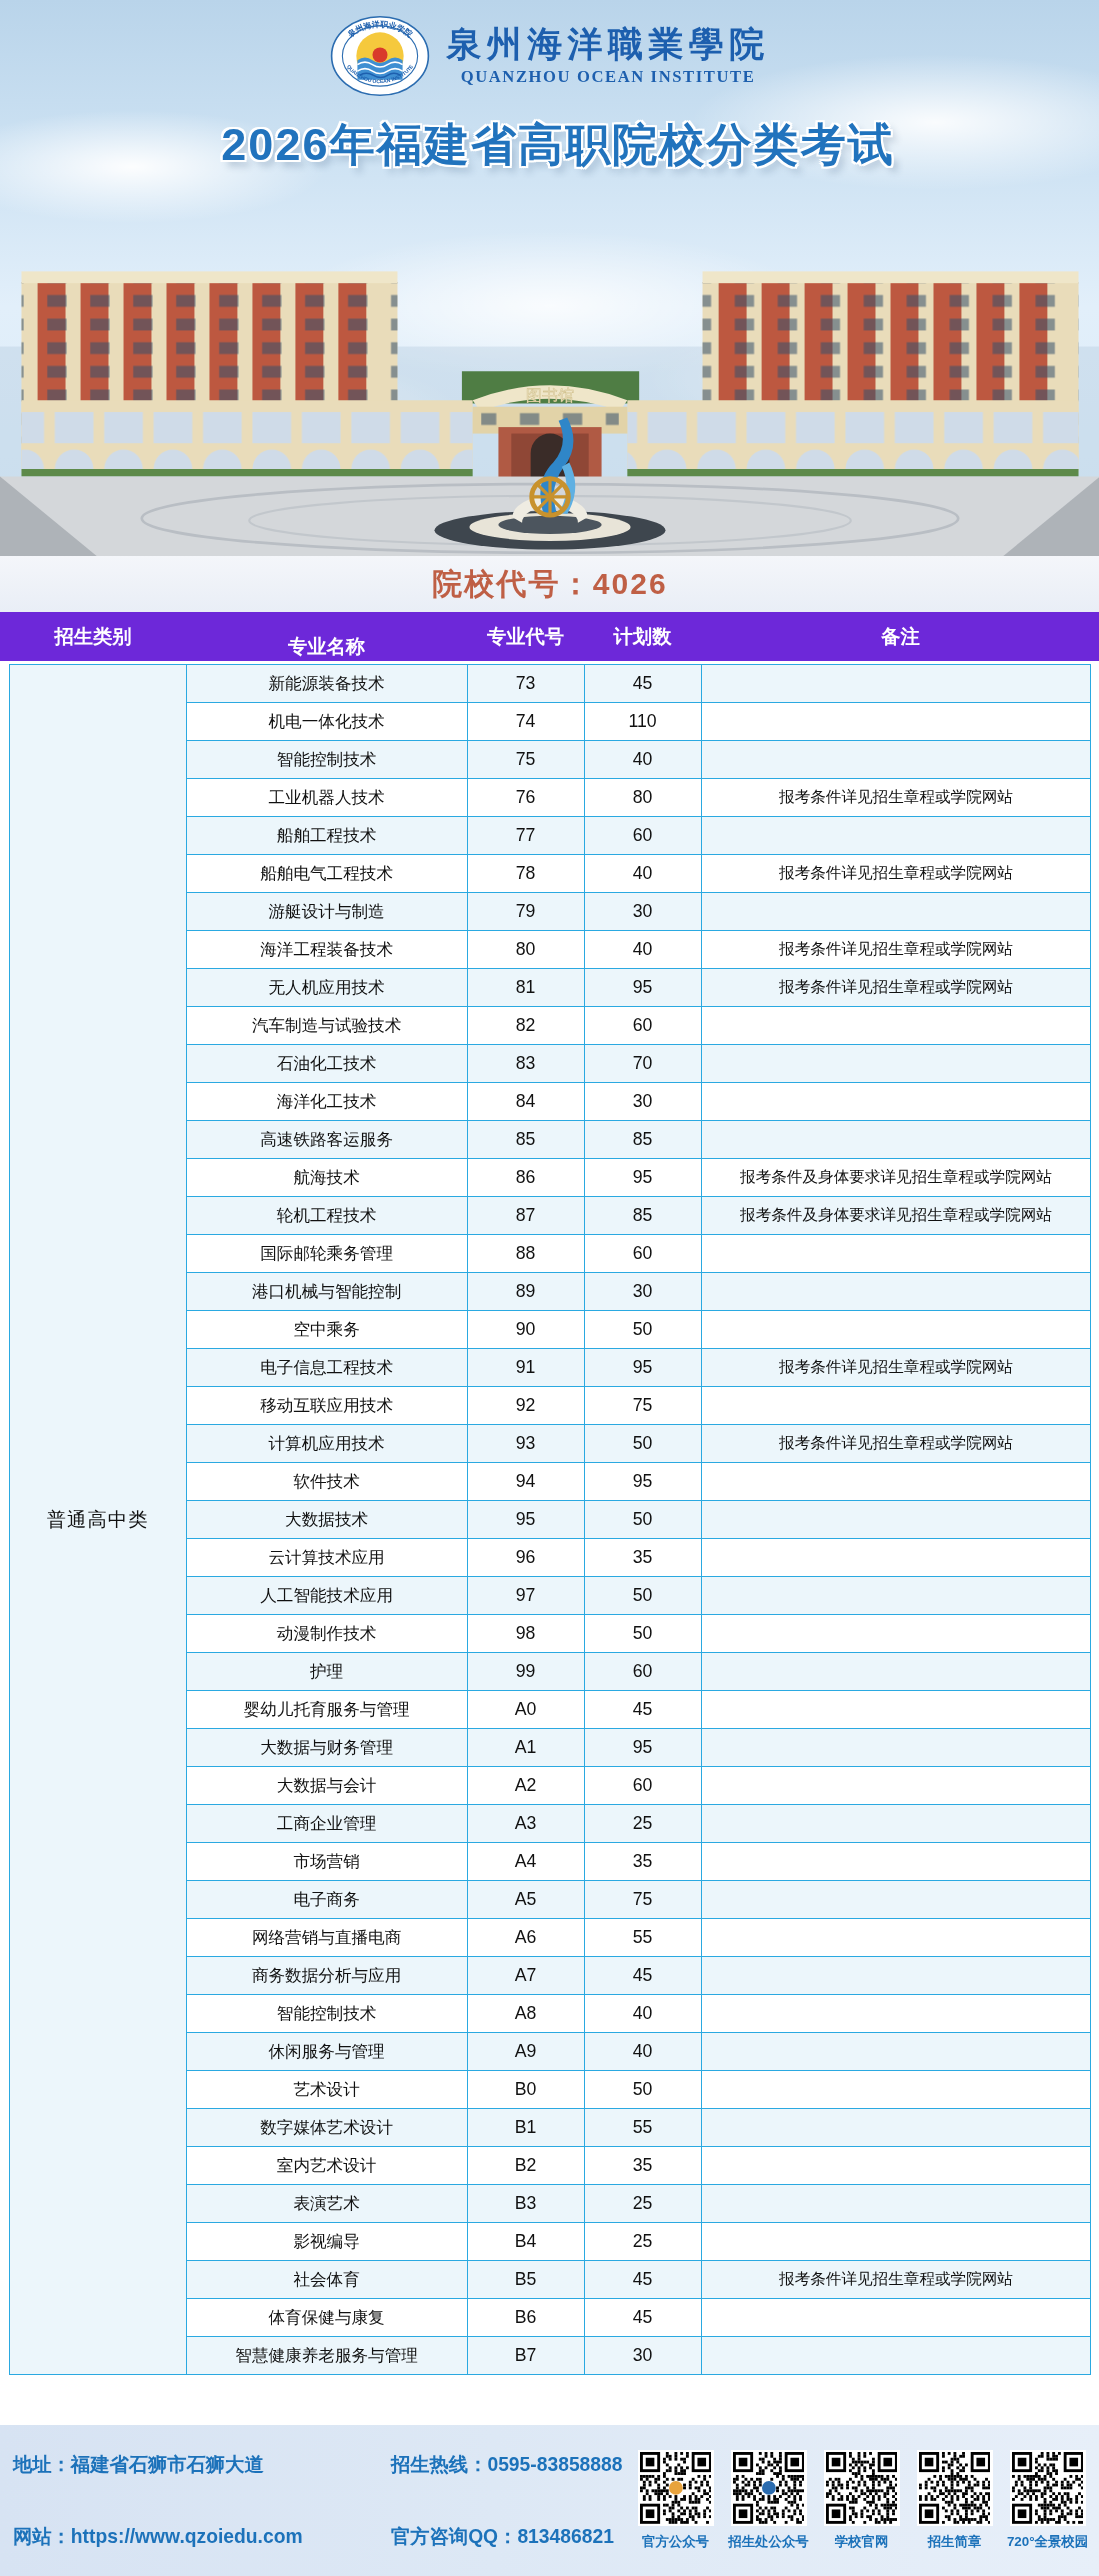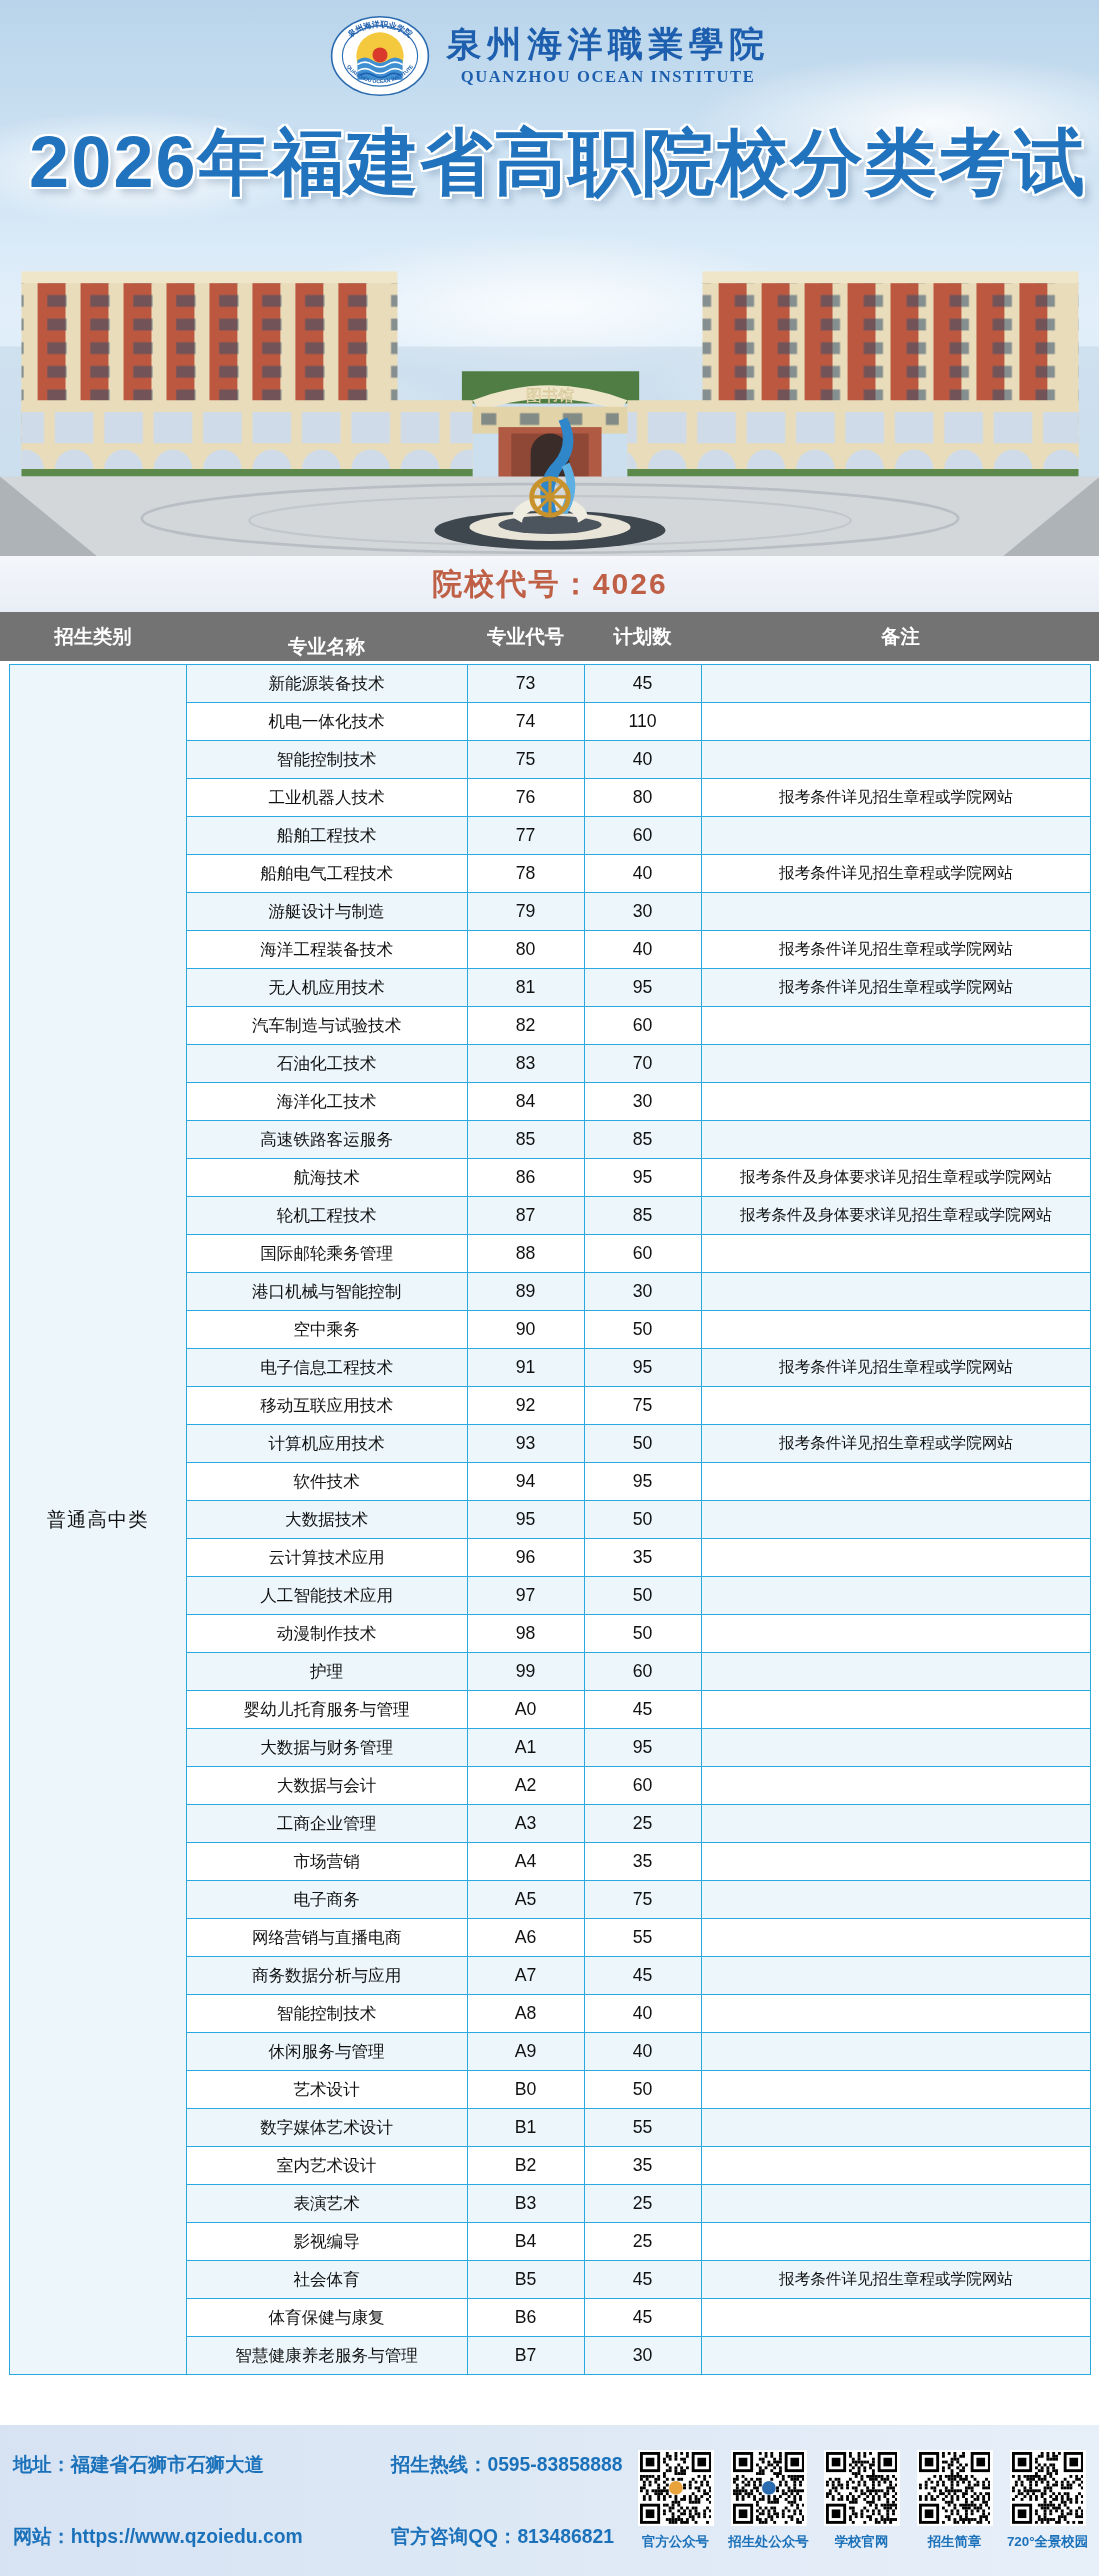--- a/index.html
+++ b/index.html
@@ -32,34 +32,34 @@
     font-family:"Liberation Serif","DejaVu Serif",serif;
     font-size:16.6px;color:#1d5fae;letter-spacing:1.6px;margin-top:4.3px;font-weight:bold;
   }
   .title1,.title2{
     position:relative;z-index:3;text-align:center;font-weight:bold;color:#2173bd;
     text-shadow:
       -2.1px -2.1px 0 #fff, 2.1px -2.1px 0 #fff, -2.1px 2.1px 0 #fff, 2.1px 2.1px 0 #fff,
       0 -2.1px 0 #fff, 0 2.1px 0 #fff, -2.1px 0 0 #fff, 2.1px 0 0 #fff,
       5.4px 6.4px 7.5px rgba(40,70,110,.25);
   }
-  .title1{margin-top:18px;font-size:72px;letter-spacing:2.1px;padding-left:16px;}
+  .title1{margin-top:18px;font-size:45px;letter-spacing:2.1px;padding-left:16px;}
   .title2{margin-top:3.2px;font-size:82px;letter-spacing:18px;padding-left:18px;}
   .campus{position:absolute;left:0;bottom:0;width:1100px;height:290px;z-index:2;display:block;}
 
   
   .code-banner{
     height:56px;flex:0 0 auto;display:flex;align-items:center;justify-content:center;
     background:linear-gradient(180deg,#f4f6fa,#e9eef6);
   }
   .code-banner span{font-size:30px;font-weight:bold;color:#bf5f45;letter-spacing:2.1px;}
 
   
   .thead-band{
-    height:49px;flex:0 0 auto;background:#737373;display:flex;align-items:center;
+    height:49px;flex:0 0 auto;background:#6d28d9;display:flex;align-items:center;
     color:#fff;font-weight:bold;font-size:19.3px;
   }
   .thead-band .h{text-align:center;}
   .h-cat{width:186px;} .h-major{width:281px;margin-top:20px;} .h-code{width:117px;} .h-plan{width:117px;} .h-remark{flex:1;}
   .table-wrap{flex:0 0 auto;padding:3.2px 8.6px 0 8.6px;}
   table.plan{border-collapse:collapse;width:100%;table-layout:fixed;}
   table.plan td{
     border:1.6px solid #2aa9e1;height:37px;text-align:center;vertical-align:middle;
     font-size:16.6px;color:#111;background:#fff;padding:0 4.3px;
   }

